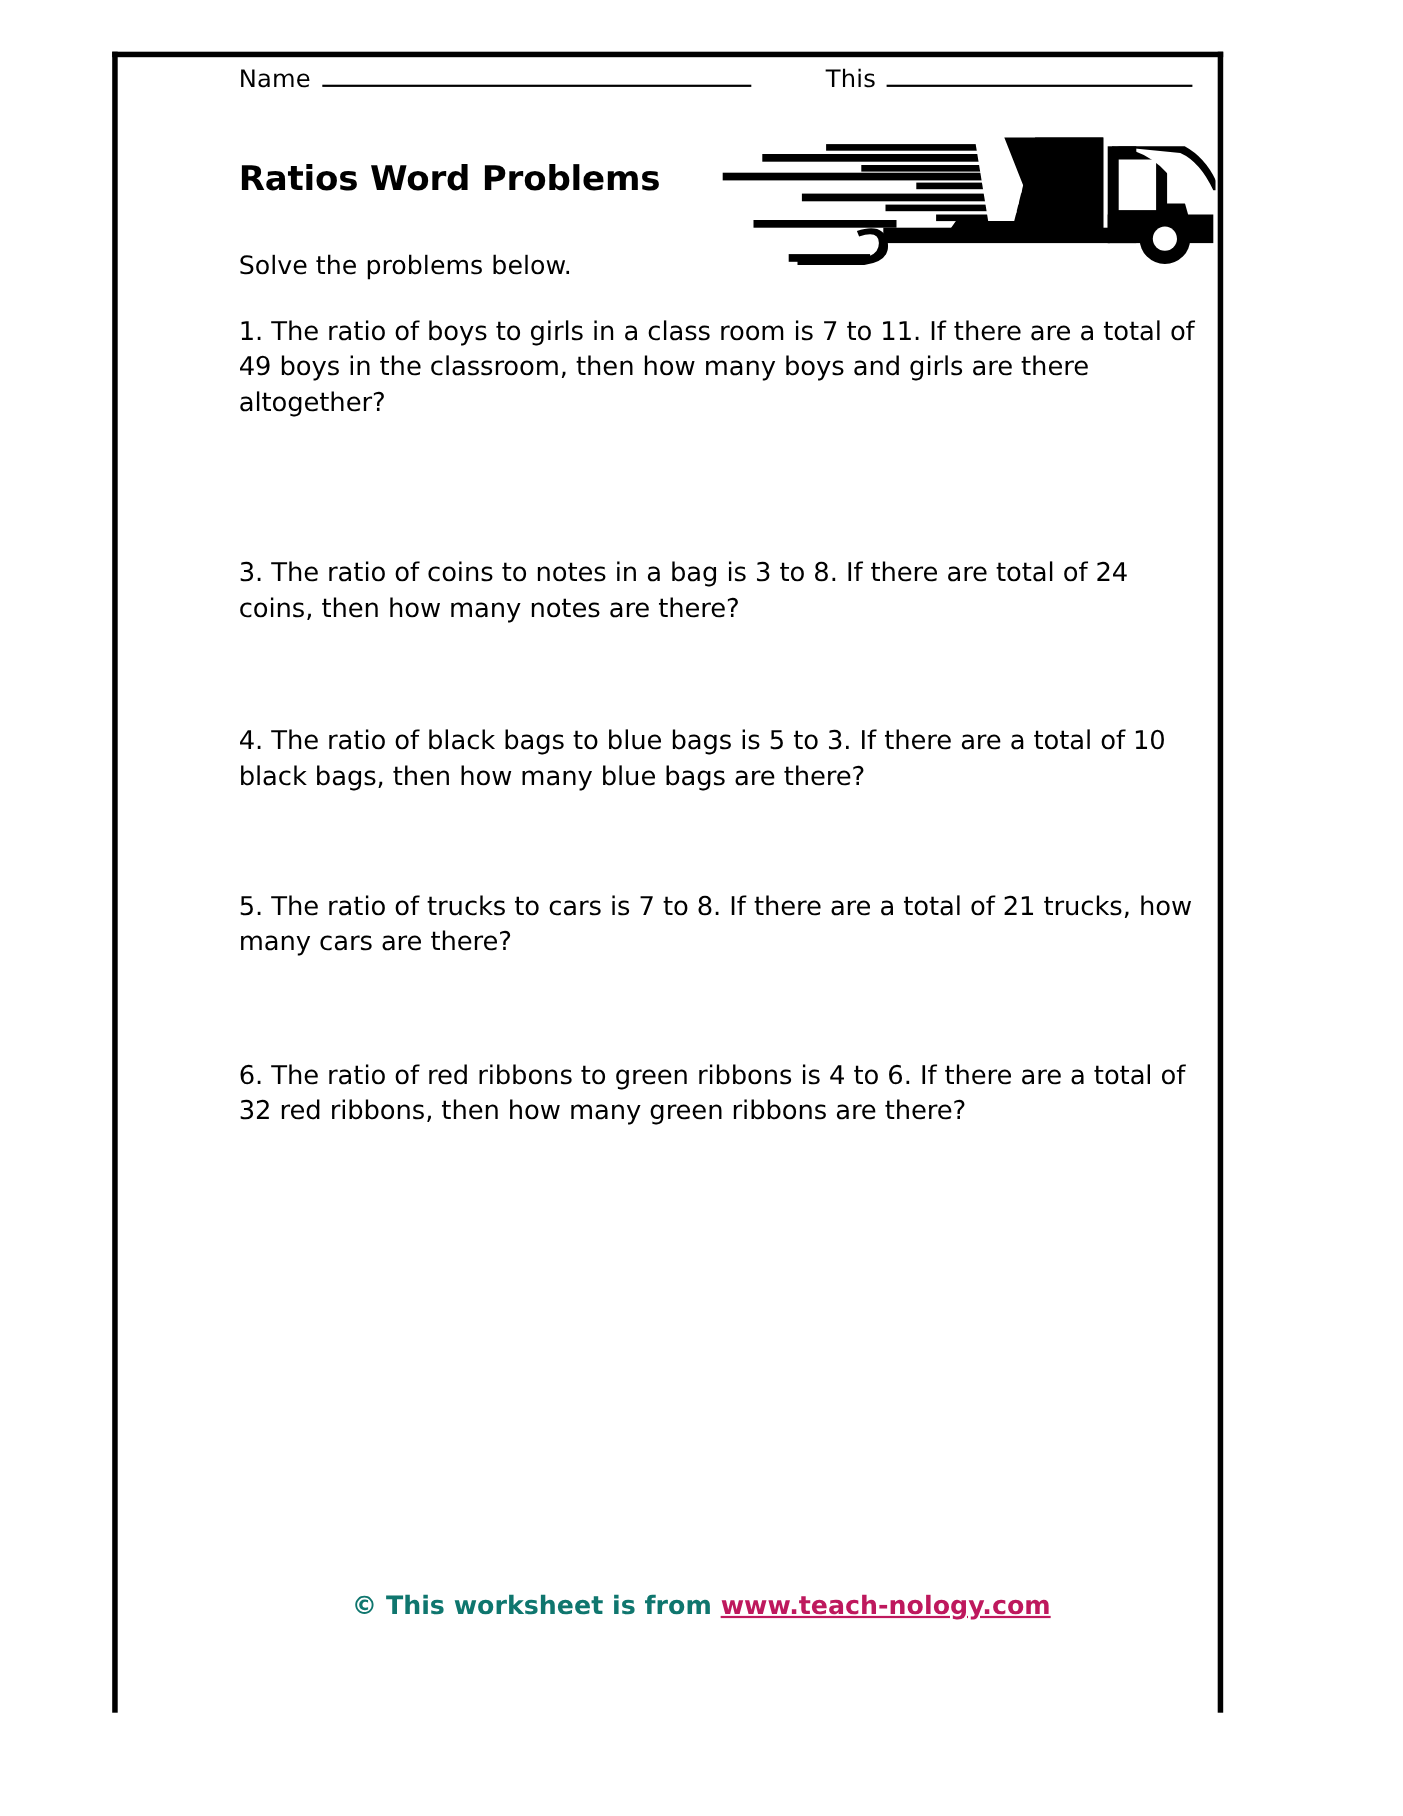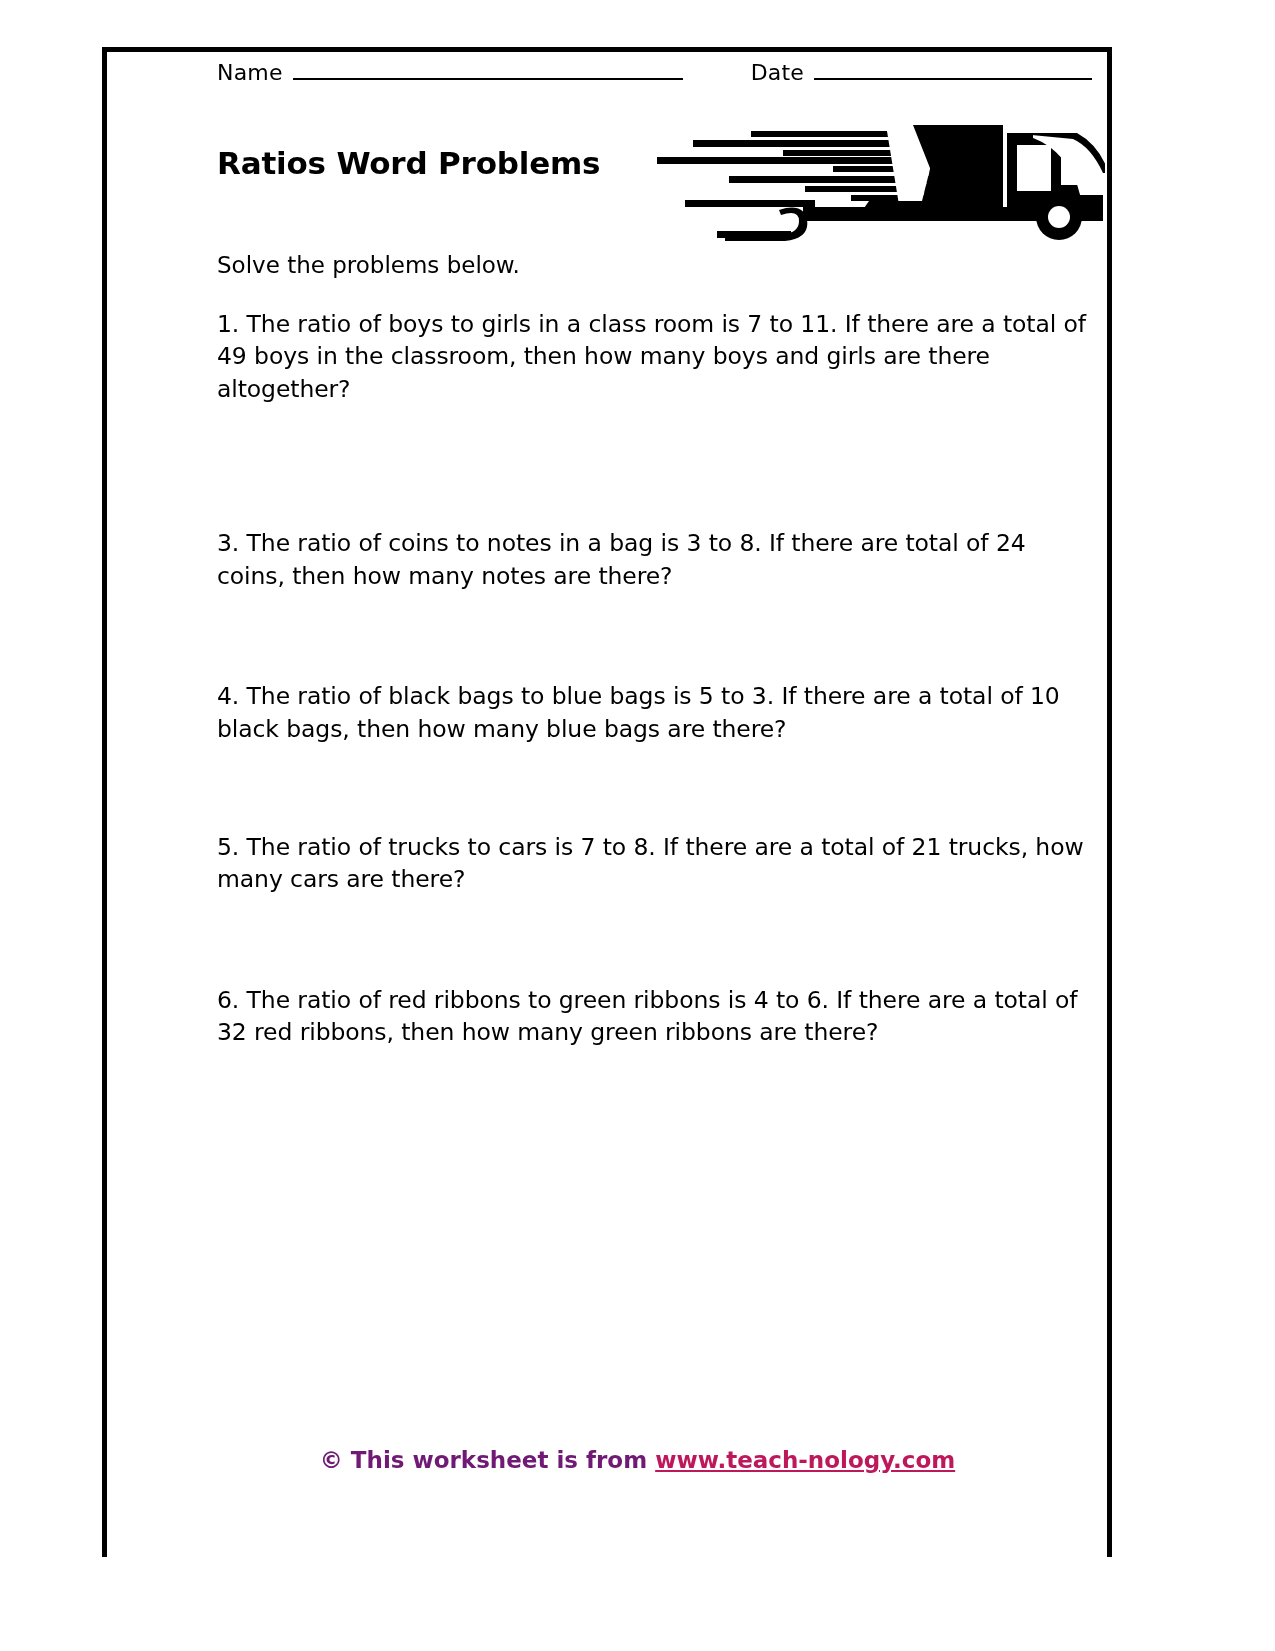--- a/index.html
+++ b/index.html
@@ -73,21 +73,21 @@
   #truck-graphic {
     position: absolute;
     left: 438px;
     top: -39px;
     width: 450px;
     height: 132px;
   }
 
   
   .instruction {
-    margin-top: 44px;
+    margin-top: 21px;
     font-size: 23px;
   }
 
   
   .problems {
     margin-top: 30px;
   }
   .problem {
     font-size: 23.5px;
     line-height: 1.38;
@@ -105,39 +105,39 @@
   #footer {
     position: absolute;
     left: 0;
     top: 1447px;
     width: 1275px;
     text-align: center;
     font-size: 23px;
     font-weight: bold;
     font-family: "DejaVu Sans", sans-serif;
   }
-  #footer .copy-text { color: #701a75; }
+  #footer .copy-text { color: #0f766e; }
   #footer .site-link {
     color: #be185d;
     text-decoration: underline;
     font-weight: bold;
   }
 </style>
 </head>
 <body>
 
 <div id="page-border"></div>
 
 <div id="content">
 
   <div class="namedate-row">
     <span class="nd-label">Name</span>
     <span class="nd-rule nd-name-rule"></span>
     <span class="nd-date-group">
-      <span class="nd-label">Date</span>
+      <span class="nd-label">This</span>
       <span class="nd-rule nd-date-rule"></span>
     </span>
   </div>
 
   <div class="title-block">
     <div class="worksheet-title">Ratios Word Problems</div>
 
     <svg id="truck-graphic" viewBox="0 0 450 132" xmlns="http://www.w3.org/2000/svg" aria-hidden="true">
       <g fill="#000000">
 

